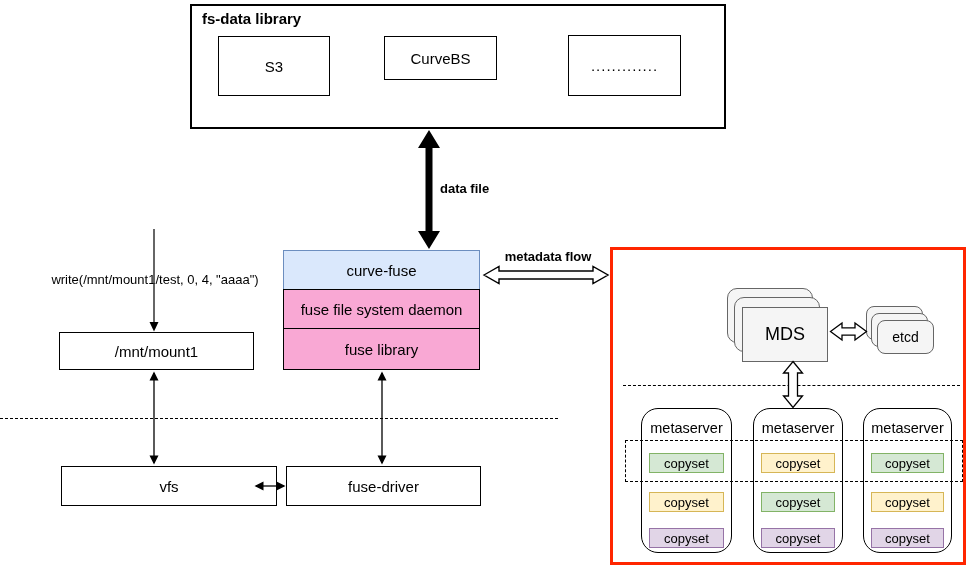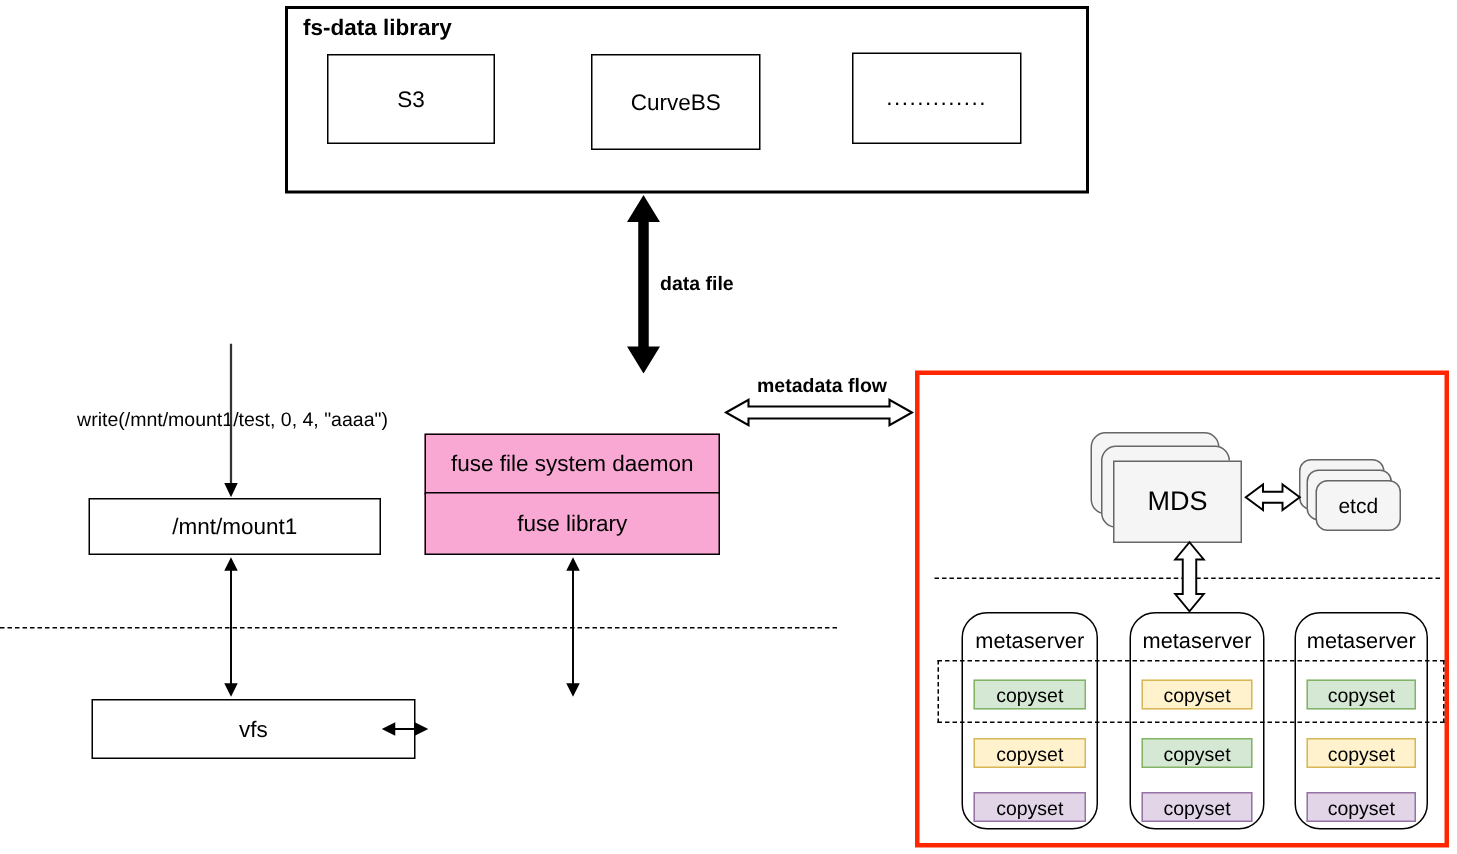--- a/index.html
+++ b/index.html
@@ -11,21 +11,21 @@
   .box{
     position:absolute;box-sizing:border-box;border:1.5px solid #000;background:#fff;
     display:flex;align-items:center;justify-content:center;font-size:15px;
   }
   .label{position:absolute;box-sizing:border-box;}
 
   
   #fs-data-box{left:190px;top:4px;width:536px;height:125px;border:2px solid #000;background:#fff;}
   #fs-data-title{left:202px;top:10px;font-size:15px;font-weight:bold;}
   #node-s3{left:218px;top:36px;width:112px;height:60px;}
-  #node-curvebs{left:394px;top:36px;width:113px;height:64px;}
+  #node-curvebs{left:384px;top:36px;width:113px;height:44px;}
   #node-dots{left:568px;top:35px;width:113px;height:61px;letter-spacing:1px;}
 
   
   #data-flow-arrow{left:417px;top:130px;}
   #data-flow-label{left:440px;top:181px;font-size:13px;font-weight:bold;}
   #metadata-flow-label{left:487px;top:249px;width:122px;text-align:center;font-size:13px;font-weight:bold;}
   #metadata-flow-arrow{left:482px;top:264px;}
 
   
   #stack{left:283px;top:250px;width:197px;height:120px;}
@@ -87,39 +87,41 @@
   <div class="box" id="node-s3">S3</div>
   <div class="box" id="node-curvebs">CurveBS</div>
   <div class="box" id="node-dots">.............</div>
 
   <svg class="abs" id="data-flow-arrow" width="24" height="119" viewBox="0 0 24 119">
     <path d="M12 0 L23 18 L15.5 18 L15.5 101 L23 101 L12 119 L1 101 L8.5 101 L8.5 18 L1 18 Z" fill="#000"></path>
   </svg>
   <div class="label" id="data-flow-label">data file</div>
 
   <div class="abs" id="stack">
+    <div class="stack-row" id="stack-curve-fuse">curve-fuse</div>
     <div class="stack-row" id="stack-daemon">fuse file system daemon</div>
     <div class="stack-row" id="stack-library">fuse library</div>
   </div>
 
   <div class="label" id="metadata-flow-label">metadata flow</div>
   <svg class="abs" id="metadata-flow-arrow" width="128" height="22" viewBox="0 0 128 22">
     <path d="M2 11 L17 2.5 L17 7 L111 7 L111 2.5 L126 11 L111 19.5 L111 15 L17 15 L17 19.5 Z" fill="#fff" stroke="#000" stroke-width="1.4"></path>
   </svg>
 
   <div class="label" id="write-call-label">write(/mnt/mount1/test, 0, 4, "aaaa")</div>
   <svg class="abs" id="write-arrow" width="12" height="103" viewBox="0 0 12 103">
     <path d="M6 0 V95" stroke="#333" stroke-width="1.5" fill="none"></path>
     <path d="M6 102.5 L1.5 93 L10.5 93 Z" fill="#000"></path>
   </svg>
   <div class="box" id="mount-box">/mnt/mount1</div>
 
   <div class="abs" id="kernel-boundary-left"></div>
 
   <div class="box" id="vfs-box">vfs</div>
+  <div class="box" id="fuse-driver-box">fuse-driver</div>
 
   <svg class="abs" id="arrow-mount-vfs" width="12" height="94" viewBox="0 0 12 94">
     <path d="M6 2 V92" stroke="#000" stroke-width="1.3" fill="none"></path>
     <path d="M6 0.5 L1.5 9.5 L10.5 9.5 Z" fill="#000"></path>
     <path d="M6 93.5 L1.5 84.5 L10.5 84.5 Z" fill="#000"></path>
   </svg>
   <svg class="abs" id="arrow-library-driver" width="12" height="94" viewBox="0 0 12 94">
     <path d="M6 2 V92" stroke="#000" stroke-width="1.3" fill="none"></path>
     <path d="M6 0.5 L1.5 9.5 L10.5 9.5 Z" fill="#000"></path>
     <path d="M6 93.5 L1.5 84.5 L10.5 84.5 Z" fill="#000"></path>

